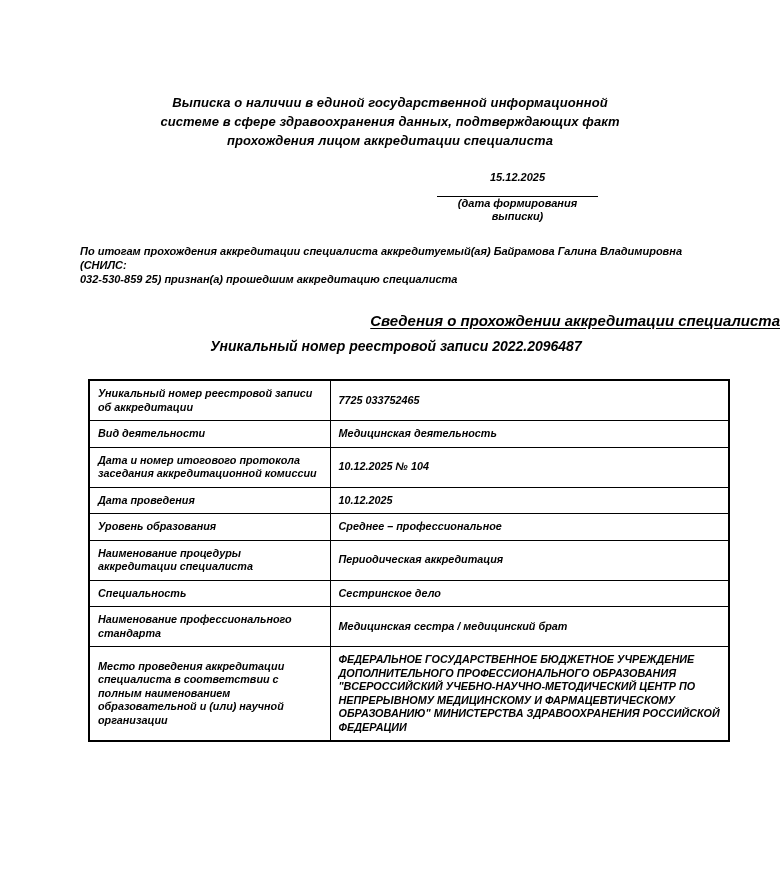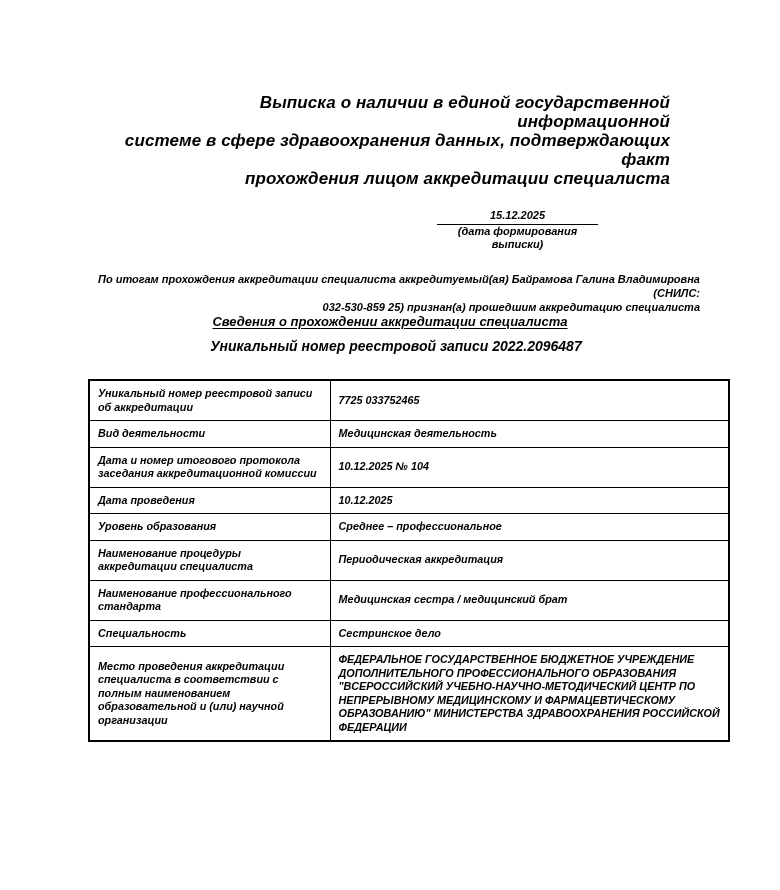--- a/index.html
+++ b/index.html
@@ -15,55 +15,56 @@
     color: #000000;
   }
   .page {
     position: relative;
     width: 780px; height: 890px;
     background: #ffffff;
   }
   .doc-title {
     margin: 93px auto 9px auto;
     width: 560px;
-    text-align: right;
-    font-size: 17px;
+    text-align: center;
+    font-size: 13px;
     line-height: 19px;
     white-space: pre-line;
     letter-spacing: 0.1px;
   }
   .date-block {
     margin-top: 21px;
     margin-left: 437px;
     width: 161px;
     text-align: center;
     font-size: 11px;
   }
   .date-value {
     display: block;
-    padding-bottom: 2px;
+    padding-bottom: 12px;
     border-bottom: 1.6px solid #000000;
     line-height: 13px;
   }
   .date-caption {
     display: block;
     margin-top: 0;
     line-height: 13px;
   }
   .intro {
     margin: 21px auto 0 auto;
     width: 620px;
-    text-align: right;
+    text-align: left;
     font-size: 11px;
     line-height: 14px;
     white-space: pre-line;
   }
   .section-heading {
-    text-align: center;
-    font-size: 13px;
+    margin-top: 26px;
+    text-align: right;
+    font-size: 15px;
     text-decoration: underline;
     text-underline-offset: 2px;
   }
   .registry-heading {
     margin-top: 9px;
     text-align: center;
     font-size: 14px;
     padding-left: 12px;
   }
   table.acc-table {
@@ -124,26 +125,26 @@
         </tr>
         <tr>
           <td class="label-cell">Уровень образования</td>
           <td class="value-cell">Среднее – профессиональное</td>
         </tr>
         <tr>
           <td class="label-cell">Наименование процедуры аккредитации специалиста</td>
           <td class="value-cell">Периодическая аккредитация</td>
         </tr>
         <tr>
+          <td class="label-cell">Специальность</td>
+          <td class="value-cell">Сестринское дело</td>
+        </tr>
+        <tr>
           <td class="label-cell">Наименование профессионального стандарта</td>
           <td class="value-cell">Медицинская сестра / медицинский брат</td>
-        </tr>
-        <tr>
-          <td class="label-cell">Специальность</td>
-          <td class="value-cell">Сестринское дело</td>
         </tr>
         <tr>
           <td class="label-cell">Место проведения аккредитации специалиста в соответствии с полным наименованием образовательной и (или) научной организации</td>
           <td class="value-cell">ФЕДЕРАЛЬНОЕ ГОСУДАРСТВЕННОЕ БЮДЖЕТНОЕ УЧРЕЖДЕНИЕ ДОПОЛНИТЕЛЬНОГО ПРОФЕССИОНАЛЬНОГО ОБРАЗОВАНИЯ "ВСЕРОССИЙСКИЙ УЧЕБНО-НАУЧНО-МЕТОДИЧЕСКИЙ ЦЕНТР ПО НЕПРЕРЫВНОМУ МЕДИЦИНСКОМУ И ФАРМАЦЕВТИЧЕСКОМУ ОБРАЗОВАНИЮ" МИНИСТЕРСТВА ЗДРАВООХРАНЕНИЯ РОССИЙСКОЙ ФЕДЕРАЦИИ</td>
         </tr>
       </tbody>
   </table>
 
 </div>
 

